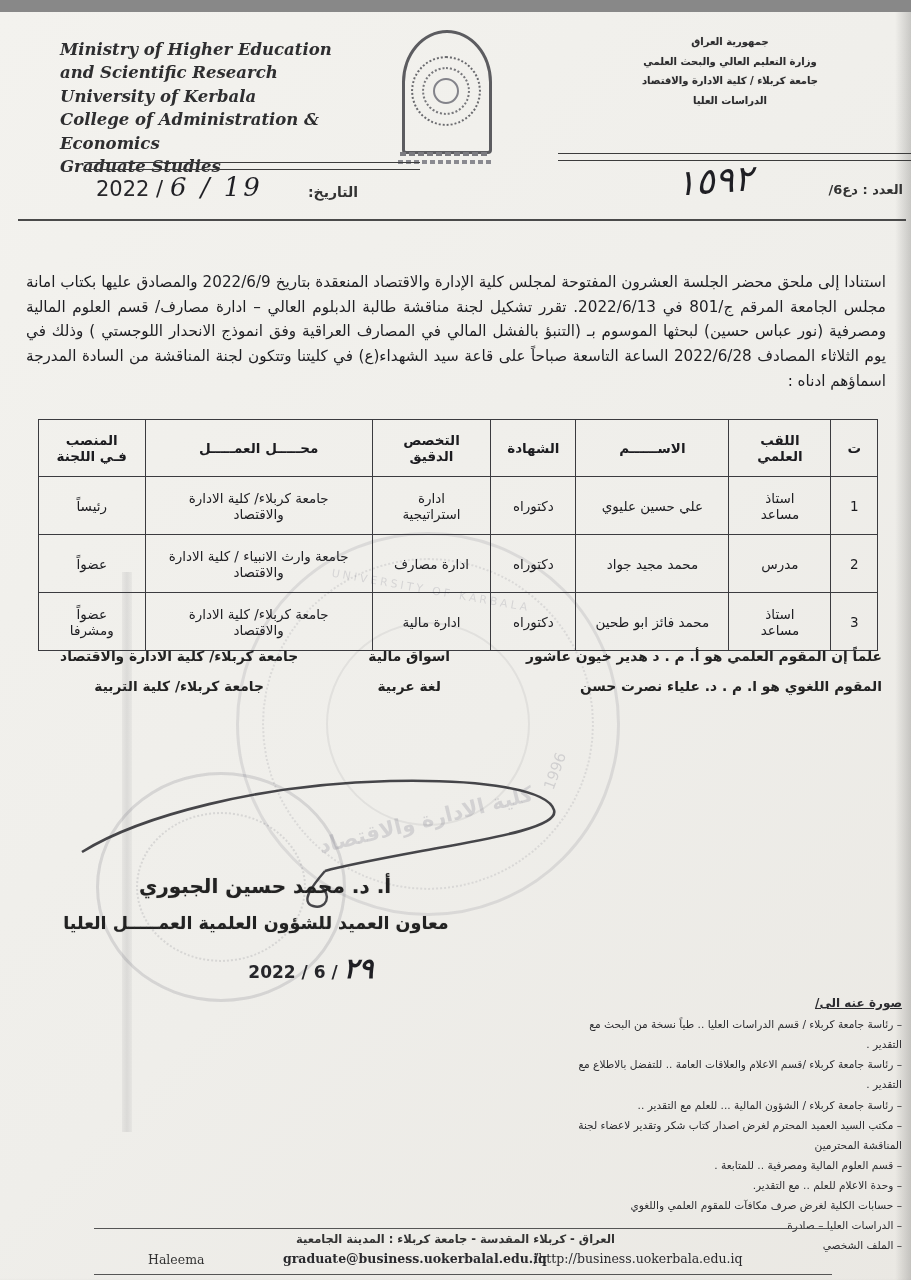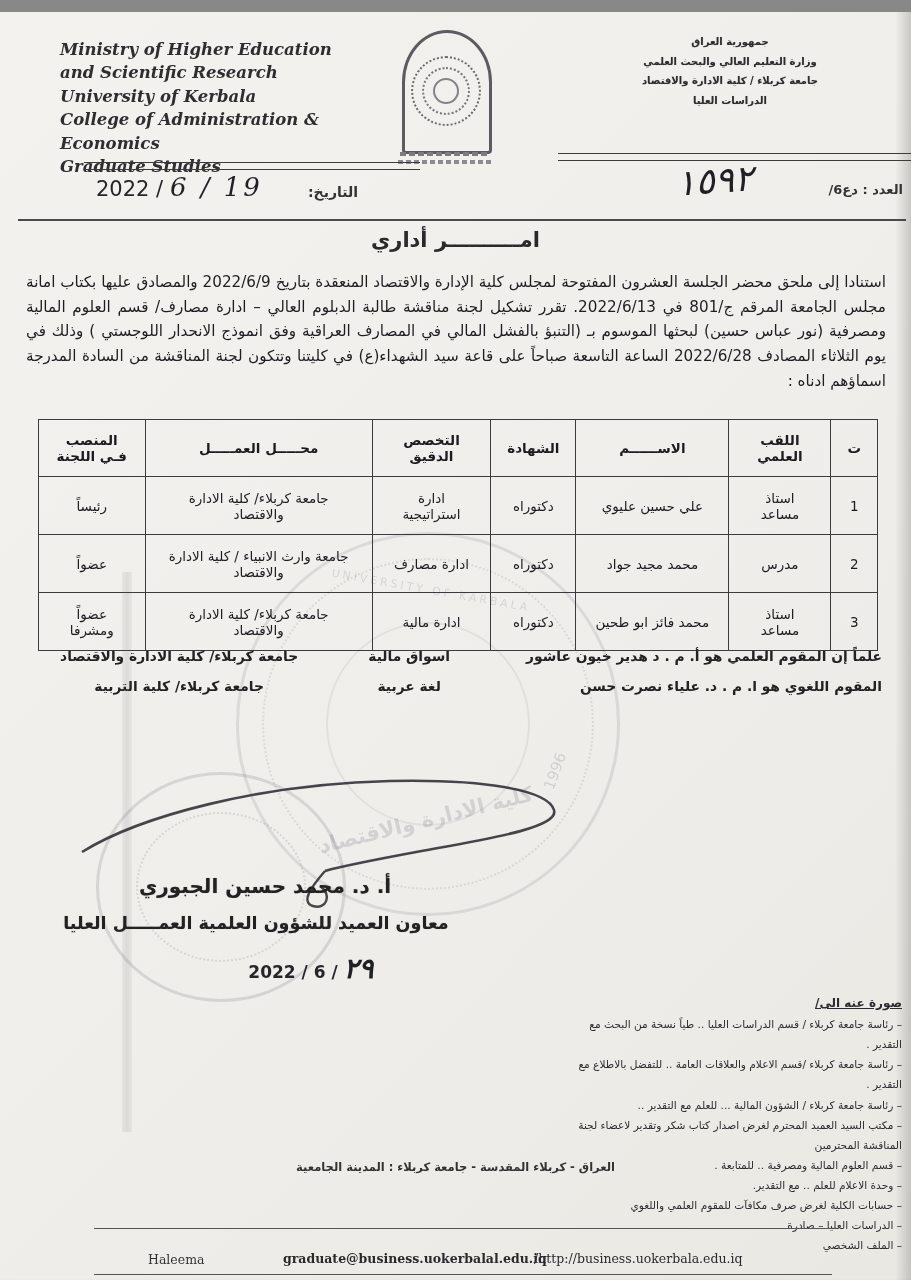--- a/index.html
+++ b/index.html
@@ -100,21 +100,21 @@
   .sig-date .hw{font-size:28px;}
 
   
   .dist{position:absolute;left:566px;top:984px;width:336px;direction:rtl;text-align:right;color:#2c2c30;}
   .dist-title{font-size:12px;font-weight:bold;text-decoration:underline;margin-bottom:4px;}
   .dist-item{font-size:10.6px;line-height:1.9;font-weight:500;}
 
   
   .foot-rule-top{left:94px;top:1216px;width:738px;border-top:1.6px solid #555;}
   .foot-rule-bot{left:94px;top:1262px;width:738px;border-top:1.6px solid #555;}
-  .foot-ar{position:absolute;left:0;top:1148px;width:100%;text-align:center;direction:rtl;
+  .foot-ar{position:absolute;left:0;top:1220px;width:100%;text-align:center;direction:rtl;
     font-size:11.5px;font-weight:bold;color:#333;}
   .foot-name{position:absolute;left:148px;top:1240px;font-family:"DejaVu Serif",serif;font-size:12.5px;color:#333;}
   .foot-email{position:absolute;left:283px;top:1239px;font-family:"DejaVu Serif",serif;font-weight:bold;font-size:12.5px;color:#2a2a2e;}
   .foot-url{position:absolute;left:534px;top:1239px;font-family:"DejaVu Serif",serif;font-weight:normal;font-size:12.5px;color:#2a2a2e;}
 </style>
 </head>
 <body>
 
 <div class="page">
 
@@ -147,21 +147,20 @@
 
   <div class="meta-number-label">العدد : دع6/</div>
   <div class="meta-number-value handwritten">١٥٩٢</div>
   <div class="meta-date-label">التاريخ:</div>
   <div class="meta-date-value">
     <span>2022 /</span>
     <span class="handwritten hw">6 / 19</span>
   </div>
   <div class="rule-single rule-meta"></div>
 
-  <div class="doc-title">امــــــــــر أداري</div>
 
   <div class="body-par">استنادا إلى ملحق محضر الجلسة العشرون المفتوحة لمجلس كلية الإدارة والاقتصاد المنعقدة بتاريخ 2022/6/9 والمصادق عليها بكتاب امانة مجلس الجامعة المرقم ج/801 في 2022/6/13. تقرر تشكيل لجنة مناقشة طالبة الدبلوم العالي – ادارة مصارف/ قسم العلوم المالية ومصرفية (نور عباس حسين) لبحثها الموسوم بـ (التنبؤ بالفشل المالي في المصارف العراقية وفق انموذج الانحدار اللوجستي ) وذلك في يوم الثلاثاء المصادف 2022/6/28 الساعة التاسعة صباحاً على قاعة سيد الشهداء(ع) في كليتنا وتتكون لجنة المناقشة من السادة المدرجة اسماؤهم ادناه :</div>
 
   <table class="committee">
     <colgroup>
       <col class="col-no">
         <col class="col-title">
         <col class="col-name">
         <col class="col-deg">
       <col class="col-spec">

